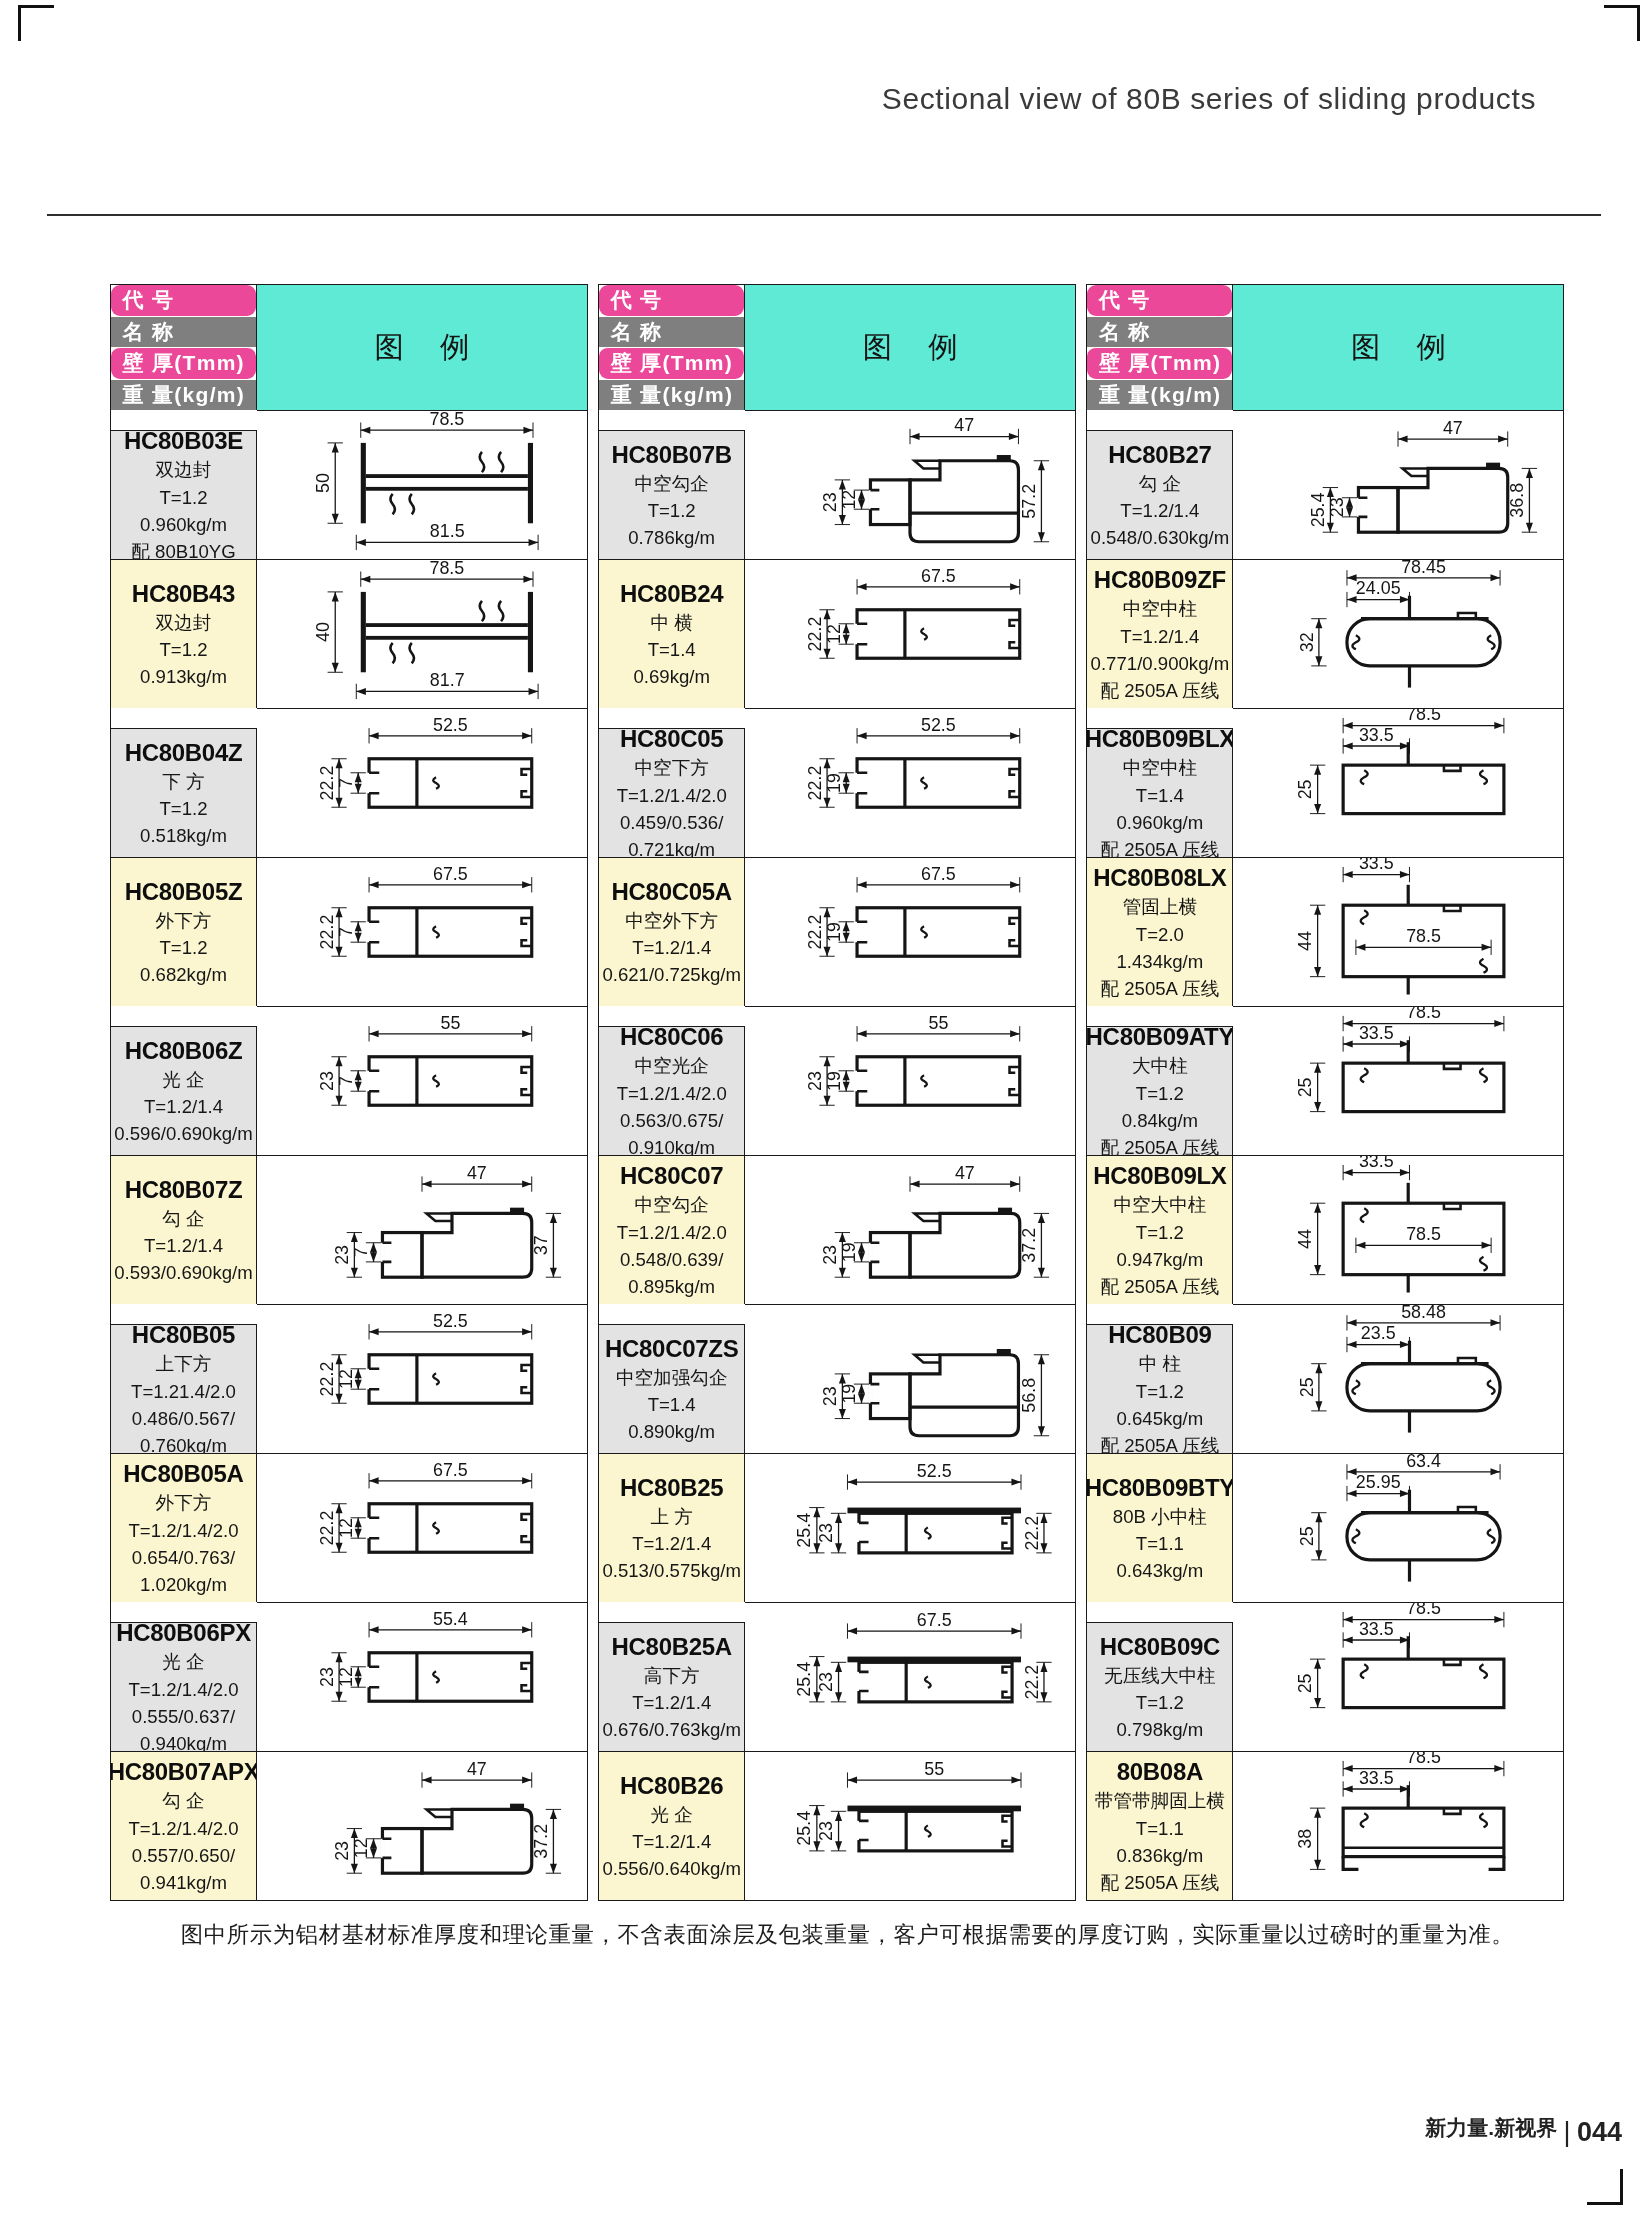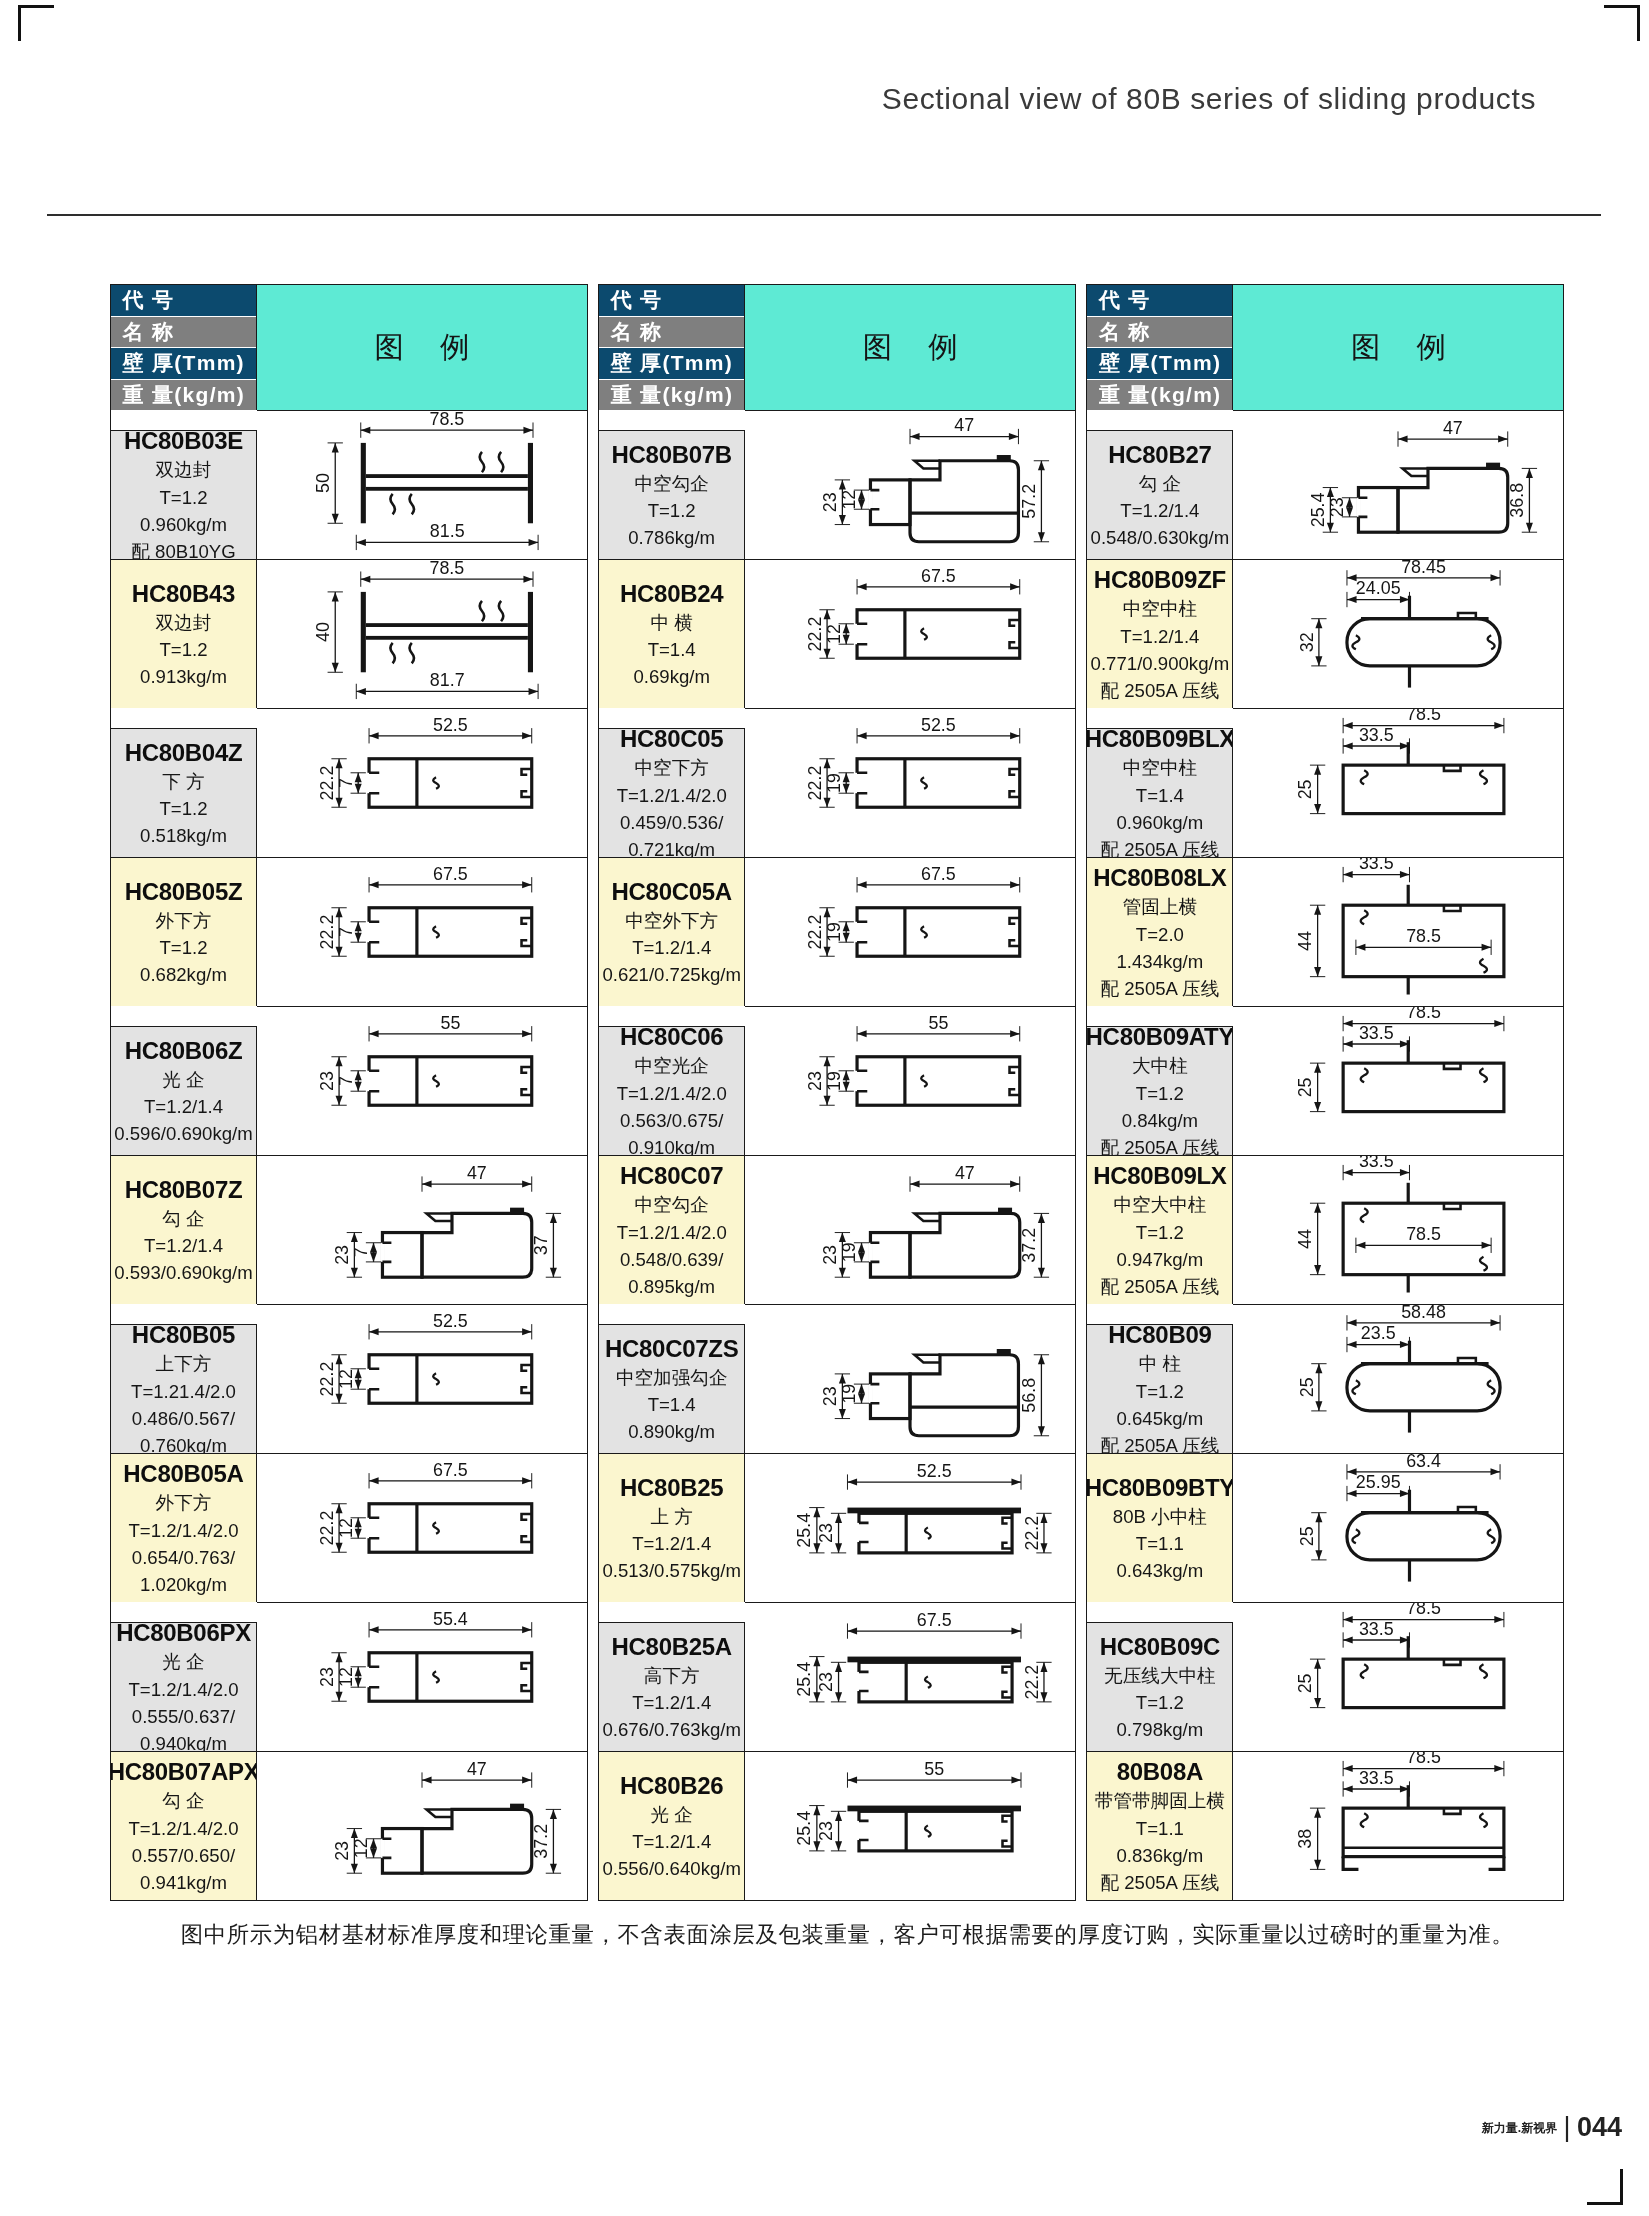--- a/index.html
+++ b/index.html
@@ -23,40 +23,40 @@
   .subtitle{font-size:30px;color:#3a3a3a;margin-top:6.4px;font-weight:500;letter-spacing:0.6px;}
   .header-rule{position:absolute;top:214px;left:47px;width:1554px;height:1.9px;background:#2e2e2e;}
 
   
   .catalog{position:absolute;left:110px;top:284px;display:flex;gap:10.2px;}
   .group{display:grid;grid-template-columns:146px 330px;grid-template-rows:125px repeat(10,149px);
          border:1.9px solid var(--bd);background:#fff;}
   .hdr-left{border-right:1.9px solid var(--bd);display:flex;flex-direction:column;}
   .hdr-cell{flex:1;display:flex;align-items:center;padding-left:11.5px;color:#fff;
             font-size:21px;font-weight:700;letter-spacing:1.3px;}
-  .hdr-cell.dark{background:#0c4a6e;}
+  .hdr-cell.dark{background:#ec4899;border-radius:9px;}
   .hdr-cell.light{background:#7f7f7f;}
   .hdr-cell + .hdr-cell{border-top:1.3px solid #ffffff;}
   .hdr-legend{display:flex;align-items:center;justify-content:center;background:#5eead4;
               color:#151515;font-size:29.4px;letter-spacing:14px;text-indent:14px;font-weight:500;}
   .label-cell{border-top:1.9px solid var(--bd);border-right:1.9px solid var(--bd);
               display:flex;flex-direction:column;align-items:center;justify-content:center;
               gap:7px;text-align:center;overflow:hidden;padding:2.6px 1.3px;}
   .label-cell.gray{background:#e3e3e3;margin-top:20px;}
   .label-cell.yellow{background:#fbf6cf;}
   .diagram-cell{border-top:1.9px solid var(--bd);background:#fff;overflow:hidden;}
   .code{font-size:24px;font-weight:800;white-space:nowrap;letter-spacing:-0.3px;color:#0e0e0e;line-height:1.05;}
   .cn{font-size:18.6px;color:#161616;white-space:nowrap;line-height:1.08;}
   svg text{font-family:"Liberation Sans","DejaVu Sans",sans-serif;}
 
   
   .footnote{position:absolute;top:1919px;left:0;width:100%;text-align:center;
             font-size:22.4px;color:#1c1c1c;letter-spacing:0.6px;margin-left:23px;}
   .pagenum{position:absolute;top:2114px;right:27px;display:flex;align-items:flex-end;gap:6.4px;color:#222;}
-  .pagenum .brand{font-size:12px;padding-bottom:3.8px;font-weight:600;}
+  .pagenum .brand{font-size:21px;padding-bottom:3.8px;font-weight:600;}
   .pagenum .bar{font-size:27px;font-weight:300;line-height:1;}
   .pagenum .num{font-size:27px;font-weight:800;line-height:1;}
 </style>
 </head>
 <body>
 
 <div class="mark tl"></div>
 <div class="mark tr"></div>
 <div class="mark br"></div>
 

